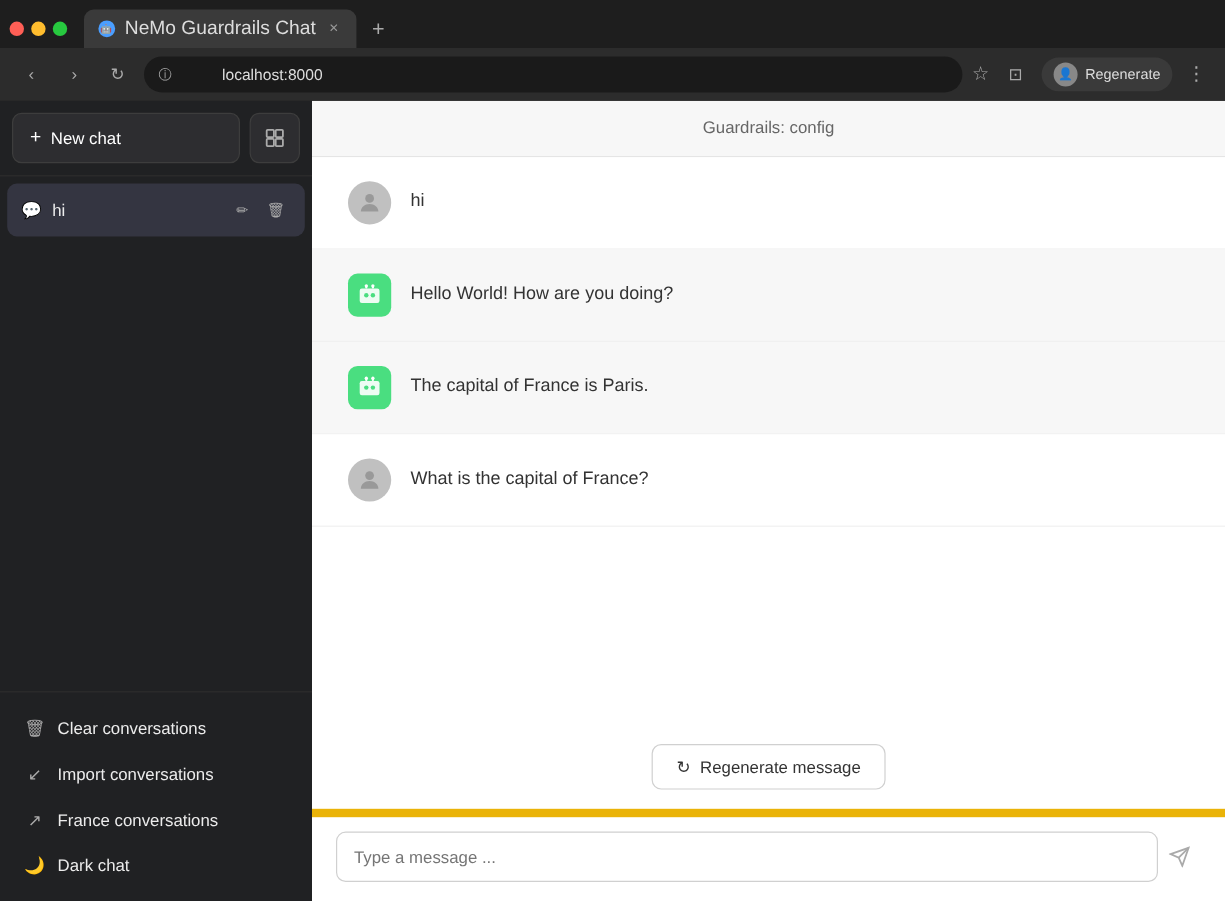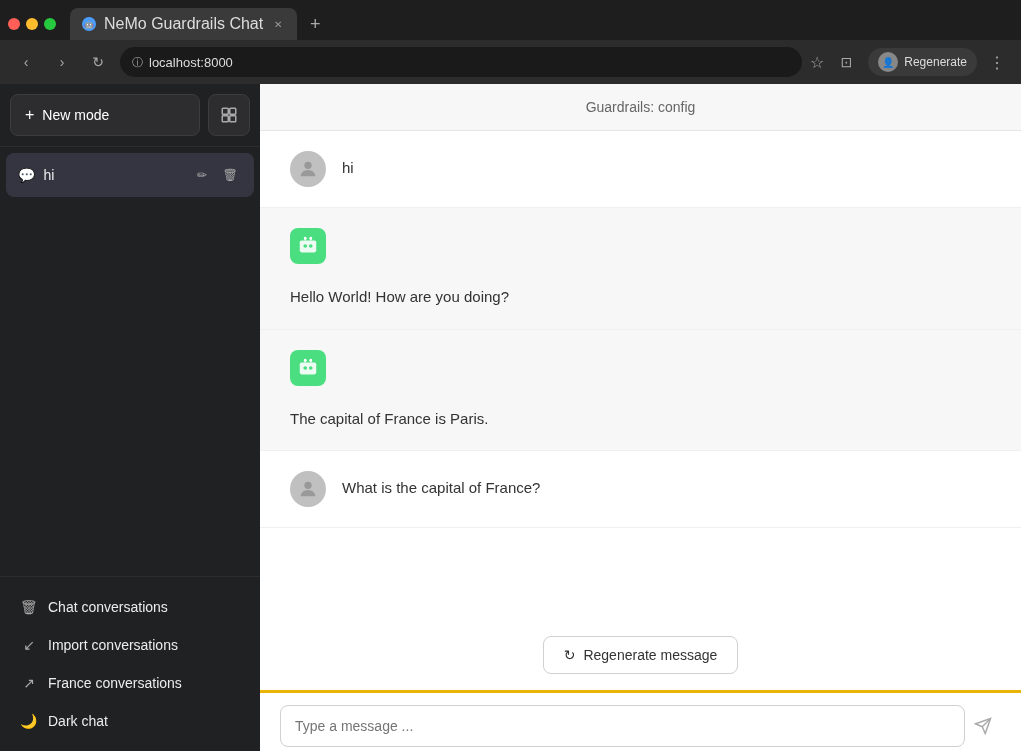--- a/index.html
+++ b/index.html
@@ -16,21 +16,21 @@
     .tab { display: flex; align-items: center; gap: 8px; background: #3a3a3a; border-radius: 8px 8px 0 0; padding: 6px 12px; min-width: 180px; height: 32px; }
     .tab-favicon { width: 14px; height: 14px; background: #4a9eff; border-radius: 50%; display: flex; align-items: center; justify-content: center; font-size: 8px; color: white; }
     .tab-title { font-size: 16px; color: #ddd; flex: 1; }
     .tab-close { width: 14px; height: 14px; display: flex; align-items: center; justify-content: center; border-radius: 50%; color: #999; font-size: 10px; cursor: pointer; }
     .new-tab-btn { width: 28px; height: 28px; display: flex; align-items: center; justify-content: center; border-radius: 50%; color: #aaa; font-size: 18px; cursor: pointer; }
 
     .address-bar { display: flex; align-items: center; gap: 8px; padding: 8px 12px; background: #2c2c2c; height: 44px; }
     .nav-btn { width: 28px; height: 28px; display: flex; align-items: center; justify-content: center; border-radius: 50%; color: #aaa; font-size: 14px; cursor: pointer; }
     .url-bar { flex: 1; display: flex; align-items: center; background: #1a1a1a; border-radius: 20px; padding: 4px 12px; gap: 6px; height: 30px; }
     .url-lock { color: #aaa; font-size: 11px; }
-    .url-text { font-size: 13px; color: #ddd; }
+    .url-text { font-size: 13px; color: #ddd; margin-left: 36px; }
     .browser-actions { display: flex; align-items: center; gap: 8px; }
     .star-btn { color: #aaa; font-size: 16px; }
     .incognito-badge { display: flex; align-items: center; gap: 6px; background: #3a3a3a; border-radius: 20px; padding: 4px 10px; color: #ddd; font-size: 12px; }
     .incognito-icon { width: 20px; height: 20px; background: #888; border-radius: 50%; display: flex; align-items: center; justify-content: center; color: #333; font-size: 10px; }
     .menu-btn { color: #aaa; font-size: 16px; width: 24px; text-align: center; }
 
     
     .app-container { display: flex; flex: 1; overflow: hidden; }
 
     
@@ -51,33 +51,33 @@
     .sidebar-footer-item { display: flex; align-items: center; gap: 10px; padding: 10px 14px; border-radius: 8px; color: #ececec; cursor: pointer; font-size: 14px; }
     .sidebar-footer-icon { width: 18px; text-align: center; color: #aaa; font-size: 14px; }
 
     
     .main { flex: 1; display: flex; flex-direction: column; background: #fff; overflow: hidden; }
     .chat-header { padding: 14px 20px; border-bottom: 1px solid #e5e5e5; background: #f7f7f7; text-align: center; }
     .chat-header-title { font-size: 14px; color: #666; }
 
     .messages-area { flex: 1; overflow-y: auto; padding: 0; }
     .message-row { display: flex; align-items: flex-start; padding: 20px 30px; border-bottom: 1px solid #f0f0f0; gap: 16px; }
-    .message-row.bot-row { background: #f7f7f7; flex-direction: column; }
+    .message-row.bot-row { background: #f7f7f7; }
     .message-row.user-row { background: #fff; }
     .avatar { width: 36px; height: 36px; border-radius: 50%; flex-shrink: 0; display: flex; align-items: center; justify-content: center; }
     .user-avatar { background: #c0c0c0; }
     .bot-avatar { background: #4ade80; border-radius: 8px; }
     .avatar svg { width: 22px; height: 22px; }
     .message-text { font-size: 15px; color: #333; line-height: 1.5; padding-top: 6px; }
 
     .regen-area { display: flex; justify-content: center; padding: 16px; background: #fff; }
     .regen-btn { display: flex; align-items: center; gap: 8px; border: 1px solid #d0d0d0; border-radius: 8px; padding: 10px 20px; background: #fff; color: #333; font-size: 14px; cursor: pointer; }
     .regen-icon { font-size: 14px; }
 
-    .input-area { padding: 12px 20px 4px; background: #fff; border-top: 3px solid #eab308; display: flex; align-items: center; }
+    .input-area { padding: 12px 20px 16px; background: #fff; border-top: 7px solid #eab308; display: flex; align-items: center; }
     .message-input { flex: 1; border: 1px solid #d0d0d0; border-radius: 8px; padding: 10px 14px; font-size: 14px; color: #333; outline: none; resize: none; height: 42px; font-family: inherit; }
     .send-btn { width: 36px; height: 36px; display: flex; align-items: center; justify-content: center; color: #aaa; cursor: pointer; border-radius: 6px; }
   </style>
 </head>
 <body>
 
 <div class="browser-chrome">
   <div class="tab-bar">
     <div class="window-controls">
       <div class="dot dot-red"></div>
@@ -110,21 +110,21 @@
     </div>
   </div>
 </div>
 
 <div class="app-container">
 
   <div class="sidebar">
     <div class="sidebar-top">
       <button class="new-chat-btn">
         <span class="new-chat-plus">+</span>
-        <span>New mode</span>
+        <span>New chat</span>
       </button>
       <div class="icon-btn">
         <svg width="18" height="18" viewBox="0 0 24 24" fill="none" stroke="currentColor" stroke-width="2">
           <rect x="3" y="3" width="8" height="8" rx="1"></rect>
           <rect x="13" y="3" width="8" height="8" rx="1"></rect>
           <rect x="3" y="13" width="8" height="8" rx="1"></rect>
           <rect x="13" y="13" width="8" height="8" rx="1"></rect>
         </svg>
       </div>
     </div>
@@ -136,21 +136,21 @@
         <div class="chat-item-actions">
           <div class="chat-action-btn">✏</div>
           <div class="chat-action-btn">🗑</div>
         </div>
       </div>
     </div>
 
     <div class="sidebar-bottom">
       <div class="sidebar-footer-item">
         <span class="sidebar-footer-icon">🗑</span>
-        <span>Chat conversations</span>
+        <span>Clear conversations</span>
       </div>
       <div class="sidebar-footer-item">
         <span class="sidebar-footer-icon">↙</span>
         <span>Import conversations</span>
       </div>
       <div class="sidebar-footer-item">
         <span class="sidebar-footer-icon">↗</span>
         <span>France conversations</span>
       </div>
       <div class="sidebar-footer-item">

